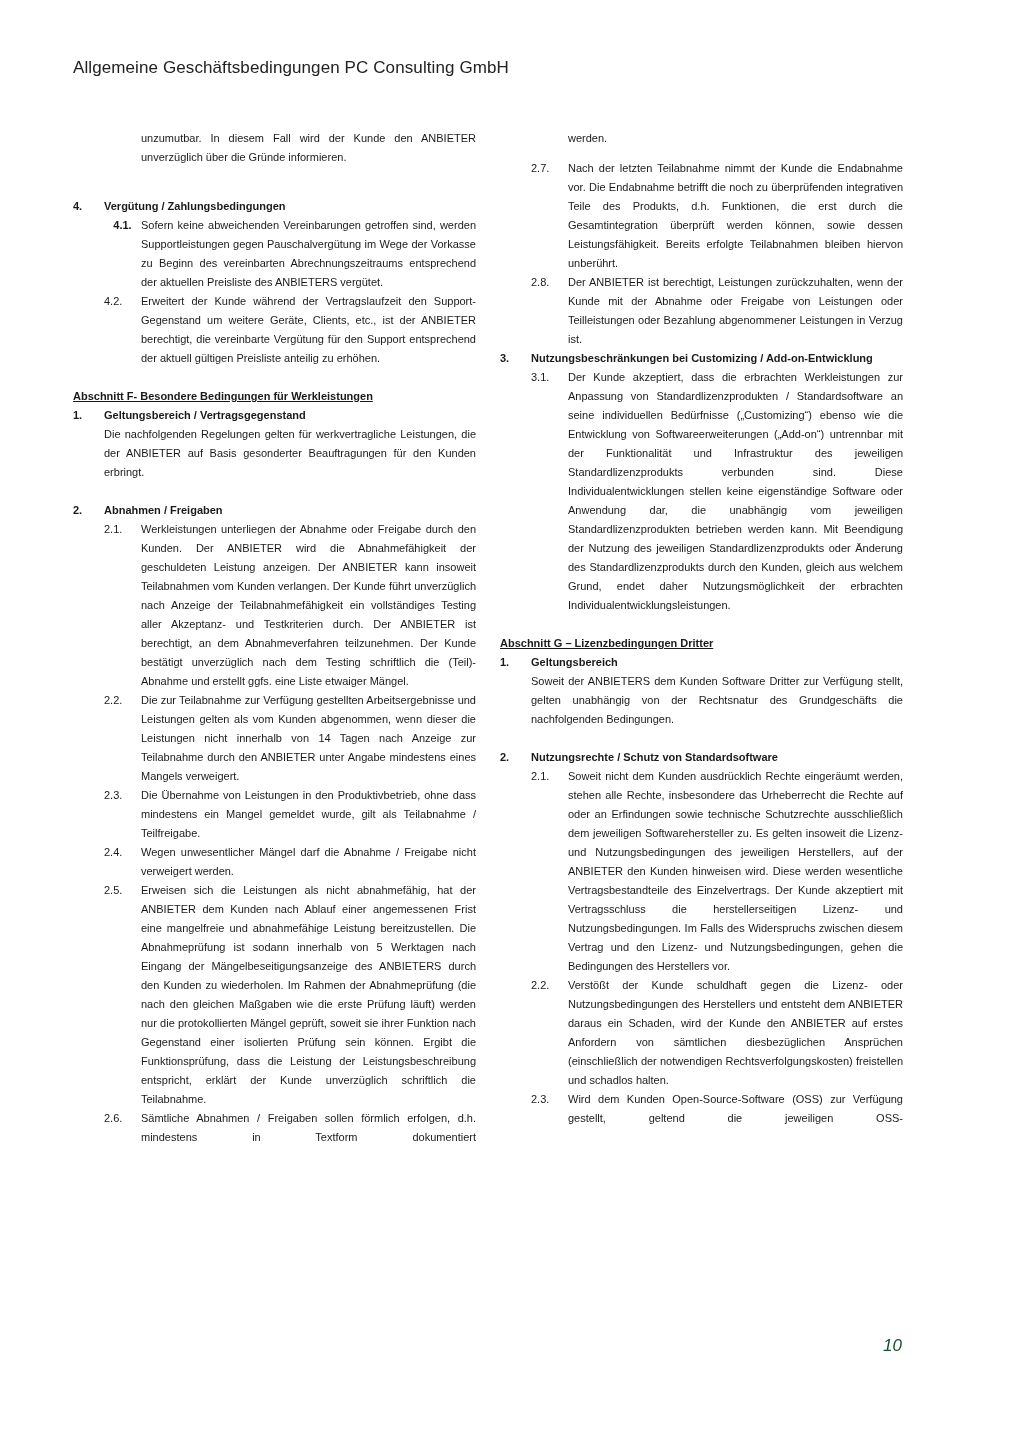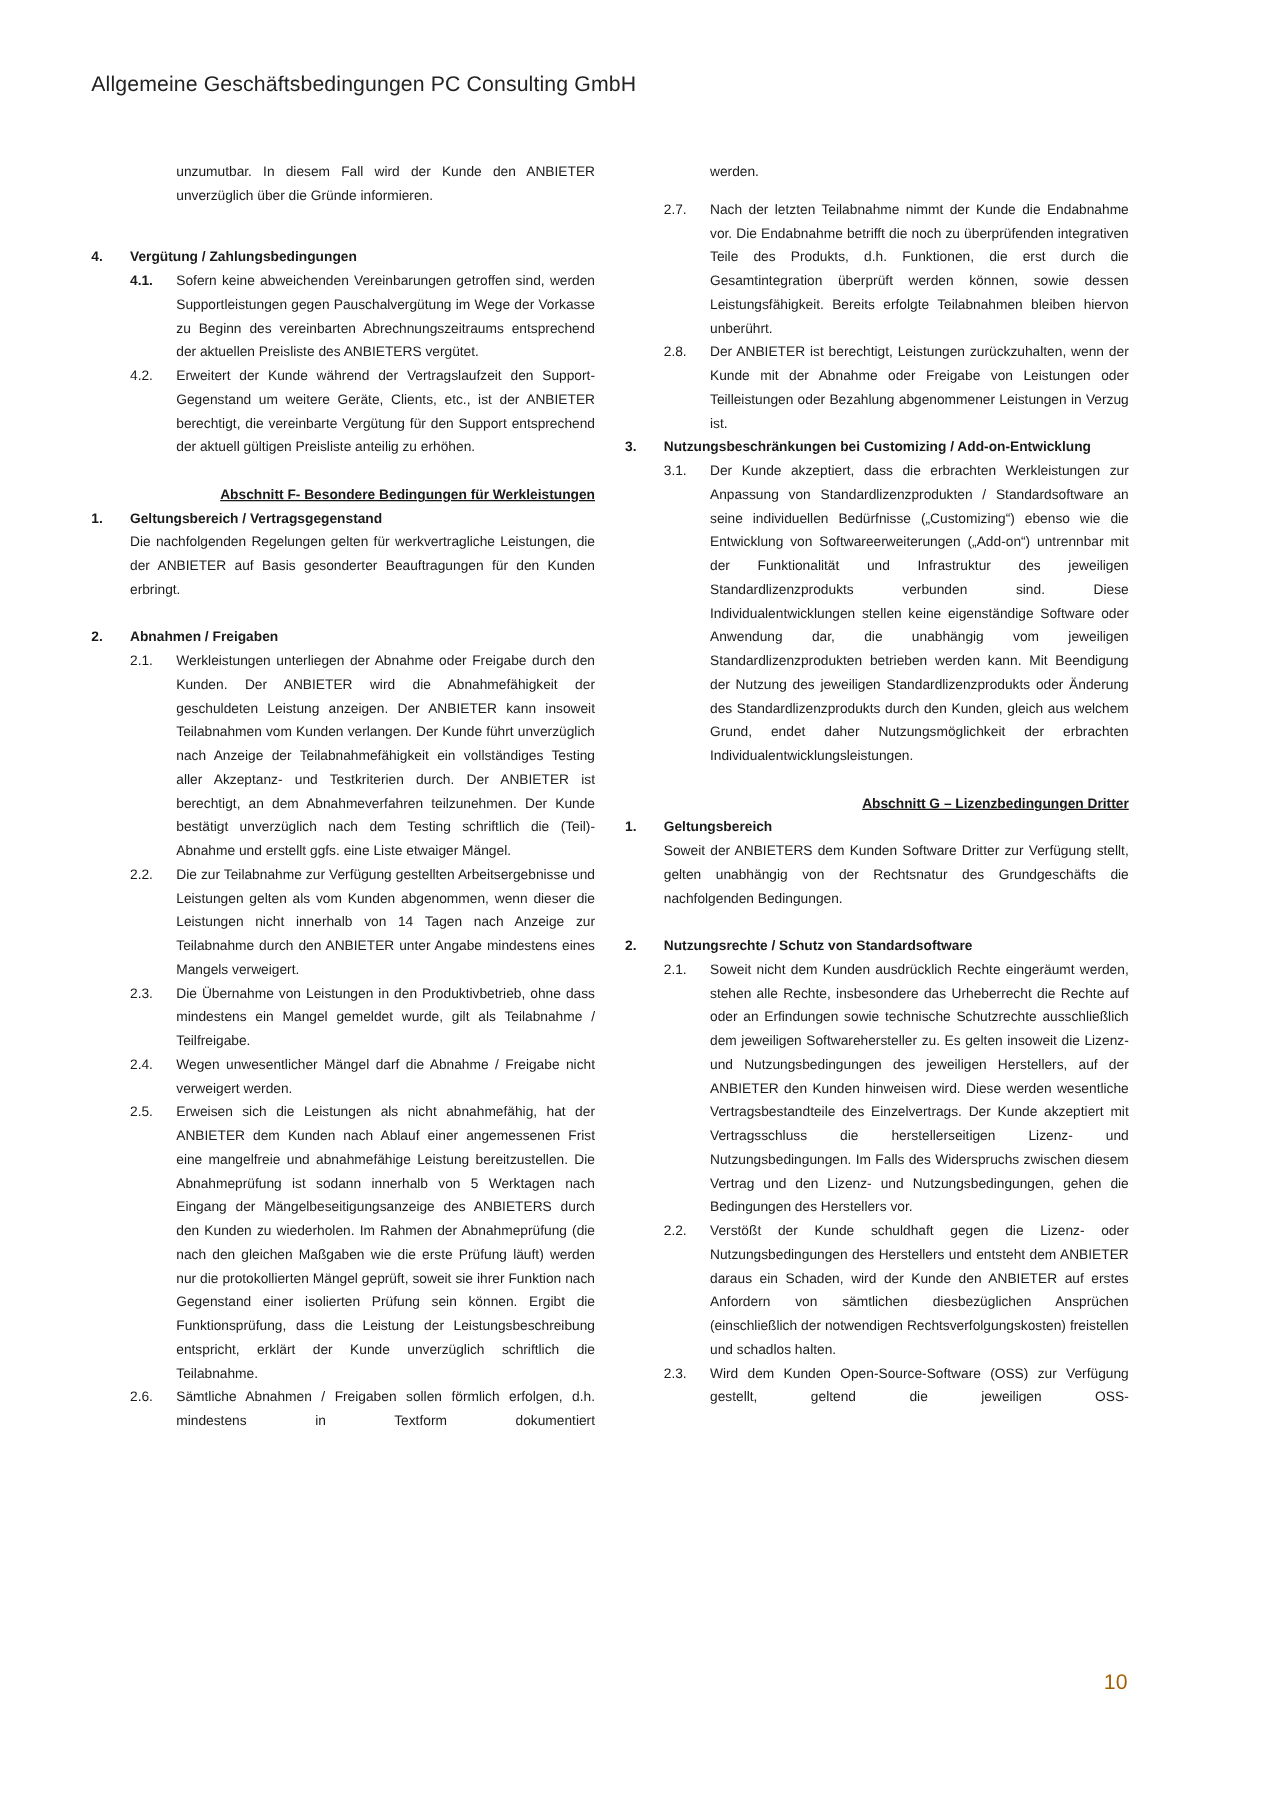--- a/index.html
+++ b/index.html
@@ -17,29 +17,29 @@
   }
   .col-left { left: 73px; width: 403px; }
   .col-right { left: 500px; width: 403px; }
   .p { text-align: justify; text-align-last: left; margin: 0; }
   .gap { height: 19px; }
   .h {
     display: flex; font-weight: bold; margin: 0;
   }
   .h .num { width: 31px; flex: 0 0 31px; }
   .h .txt { flex: 1; text-align: justify; }
-  .section-title { font-weight: bold; text-decoration: underline; margin: 0; text-align: right; }
+  .section-title { font-weight: bold; text-decoration: underline; margin: 0; }
   .indent { margin-left: 31px; }
   .item { display: flex; margin-left: 31px; }
   .item .num { width: 37px; flex: 0 0 37px; }
-  .item .num.bold { font-weight: bold; }
+  .item .num.bold { font-weight: bold; text-align: center; }
   .item .txt { flex: 1; text-align: justify; text-align-last: left; }
   .cont { margin-left: 68px; text-align: justify; text-align-last: left; }
   .page-number {
-    position: absolute; right: 122px; top: 1336px; font-size: 17px; color: #a16207;
+    position: absolute; right: 122px; top: 1336px; font-size: 17px; color: #14532d; font-style: italic;
   }
 </style>
 </head>
 <body>
 
 <div class="header">Allgemeine Geschäftsbedingungen PC Consulting GmbH</div>
 
 <div class="col col-left">
   <p class="cont">unzumutbar. In diesem Fall wird der Kunde den ANBIETER unverzüglich über die Gründe informieren.</p>
   <div class="gap"></div>

